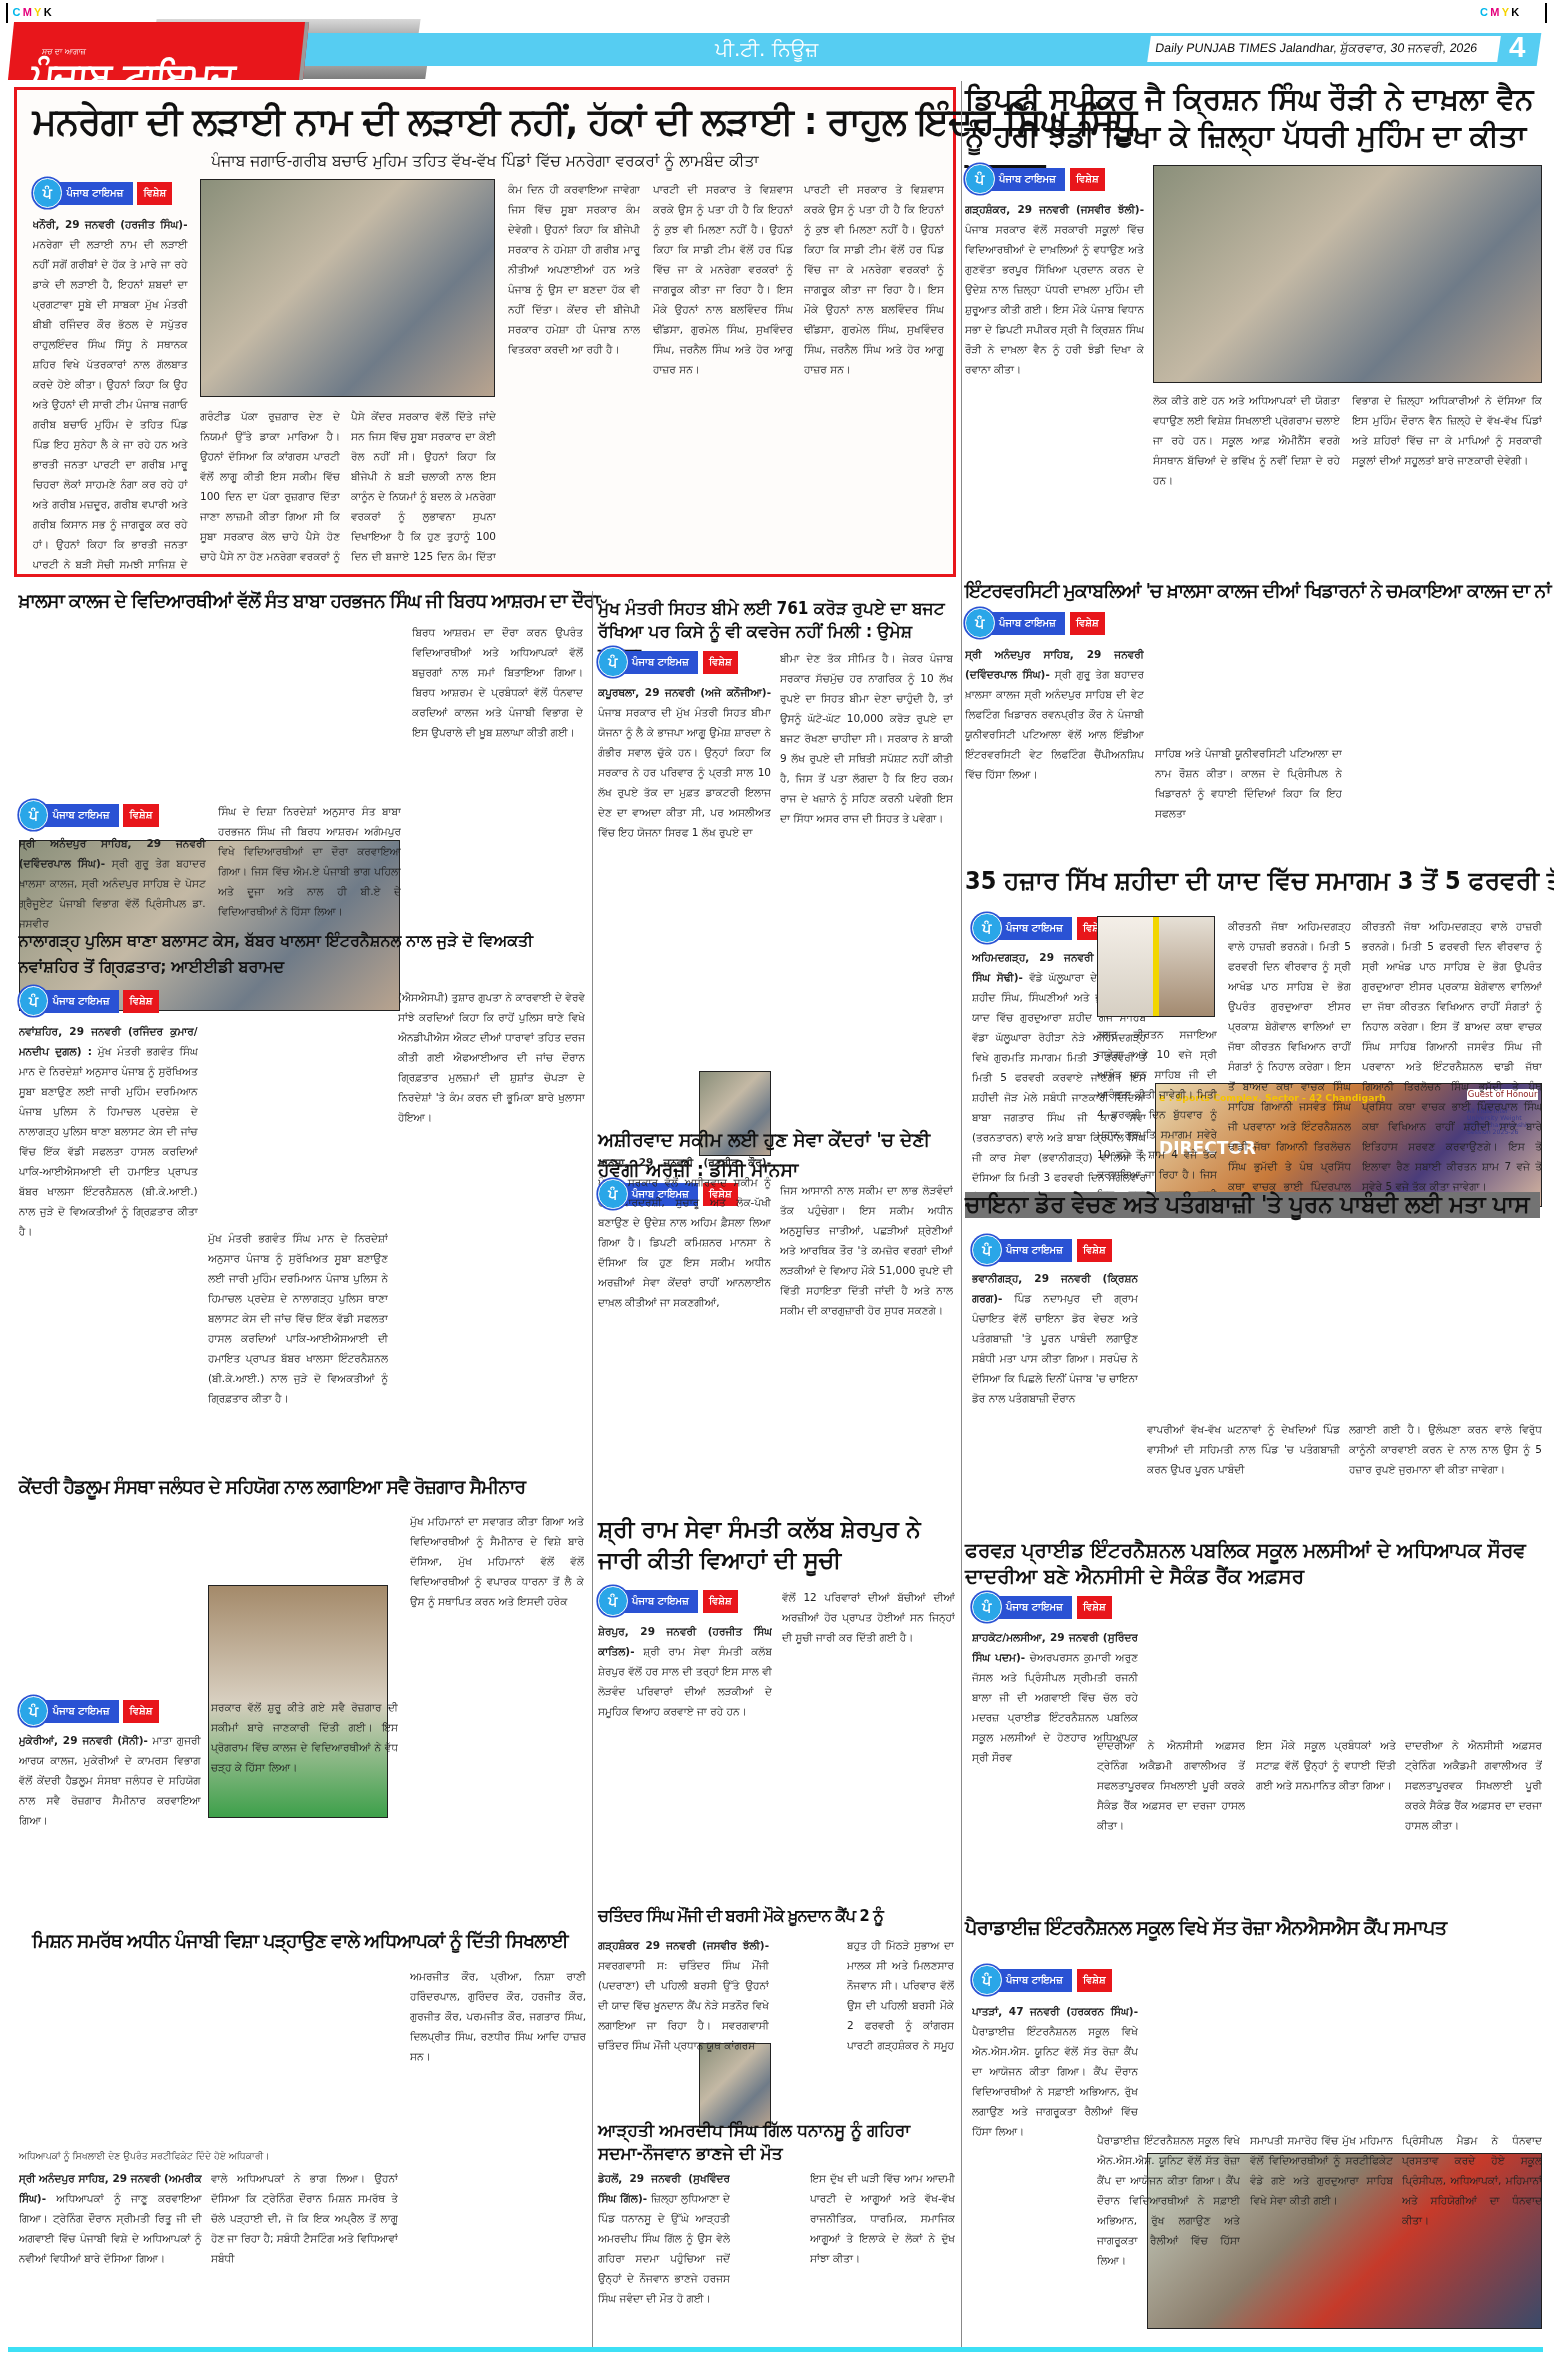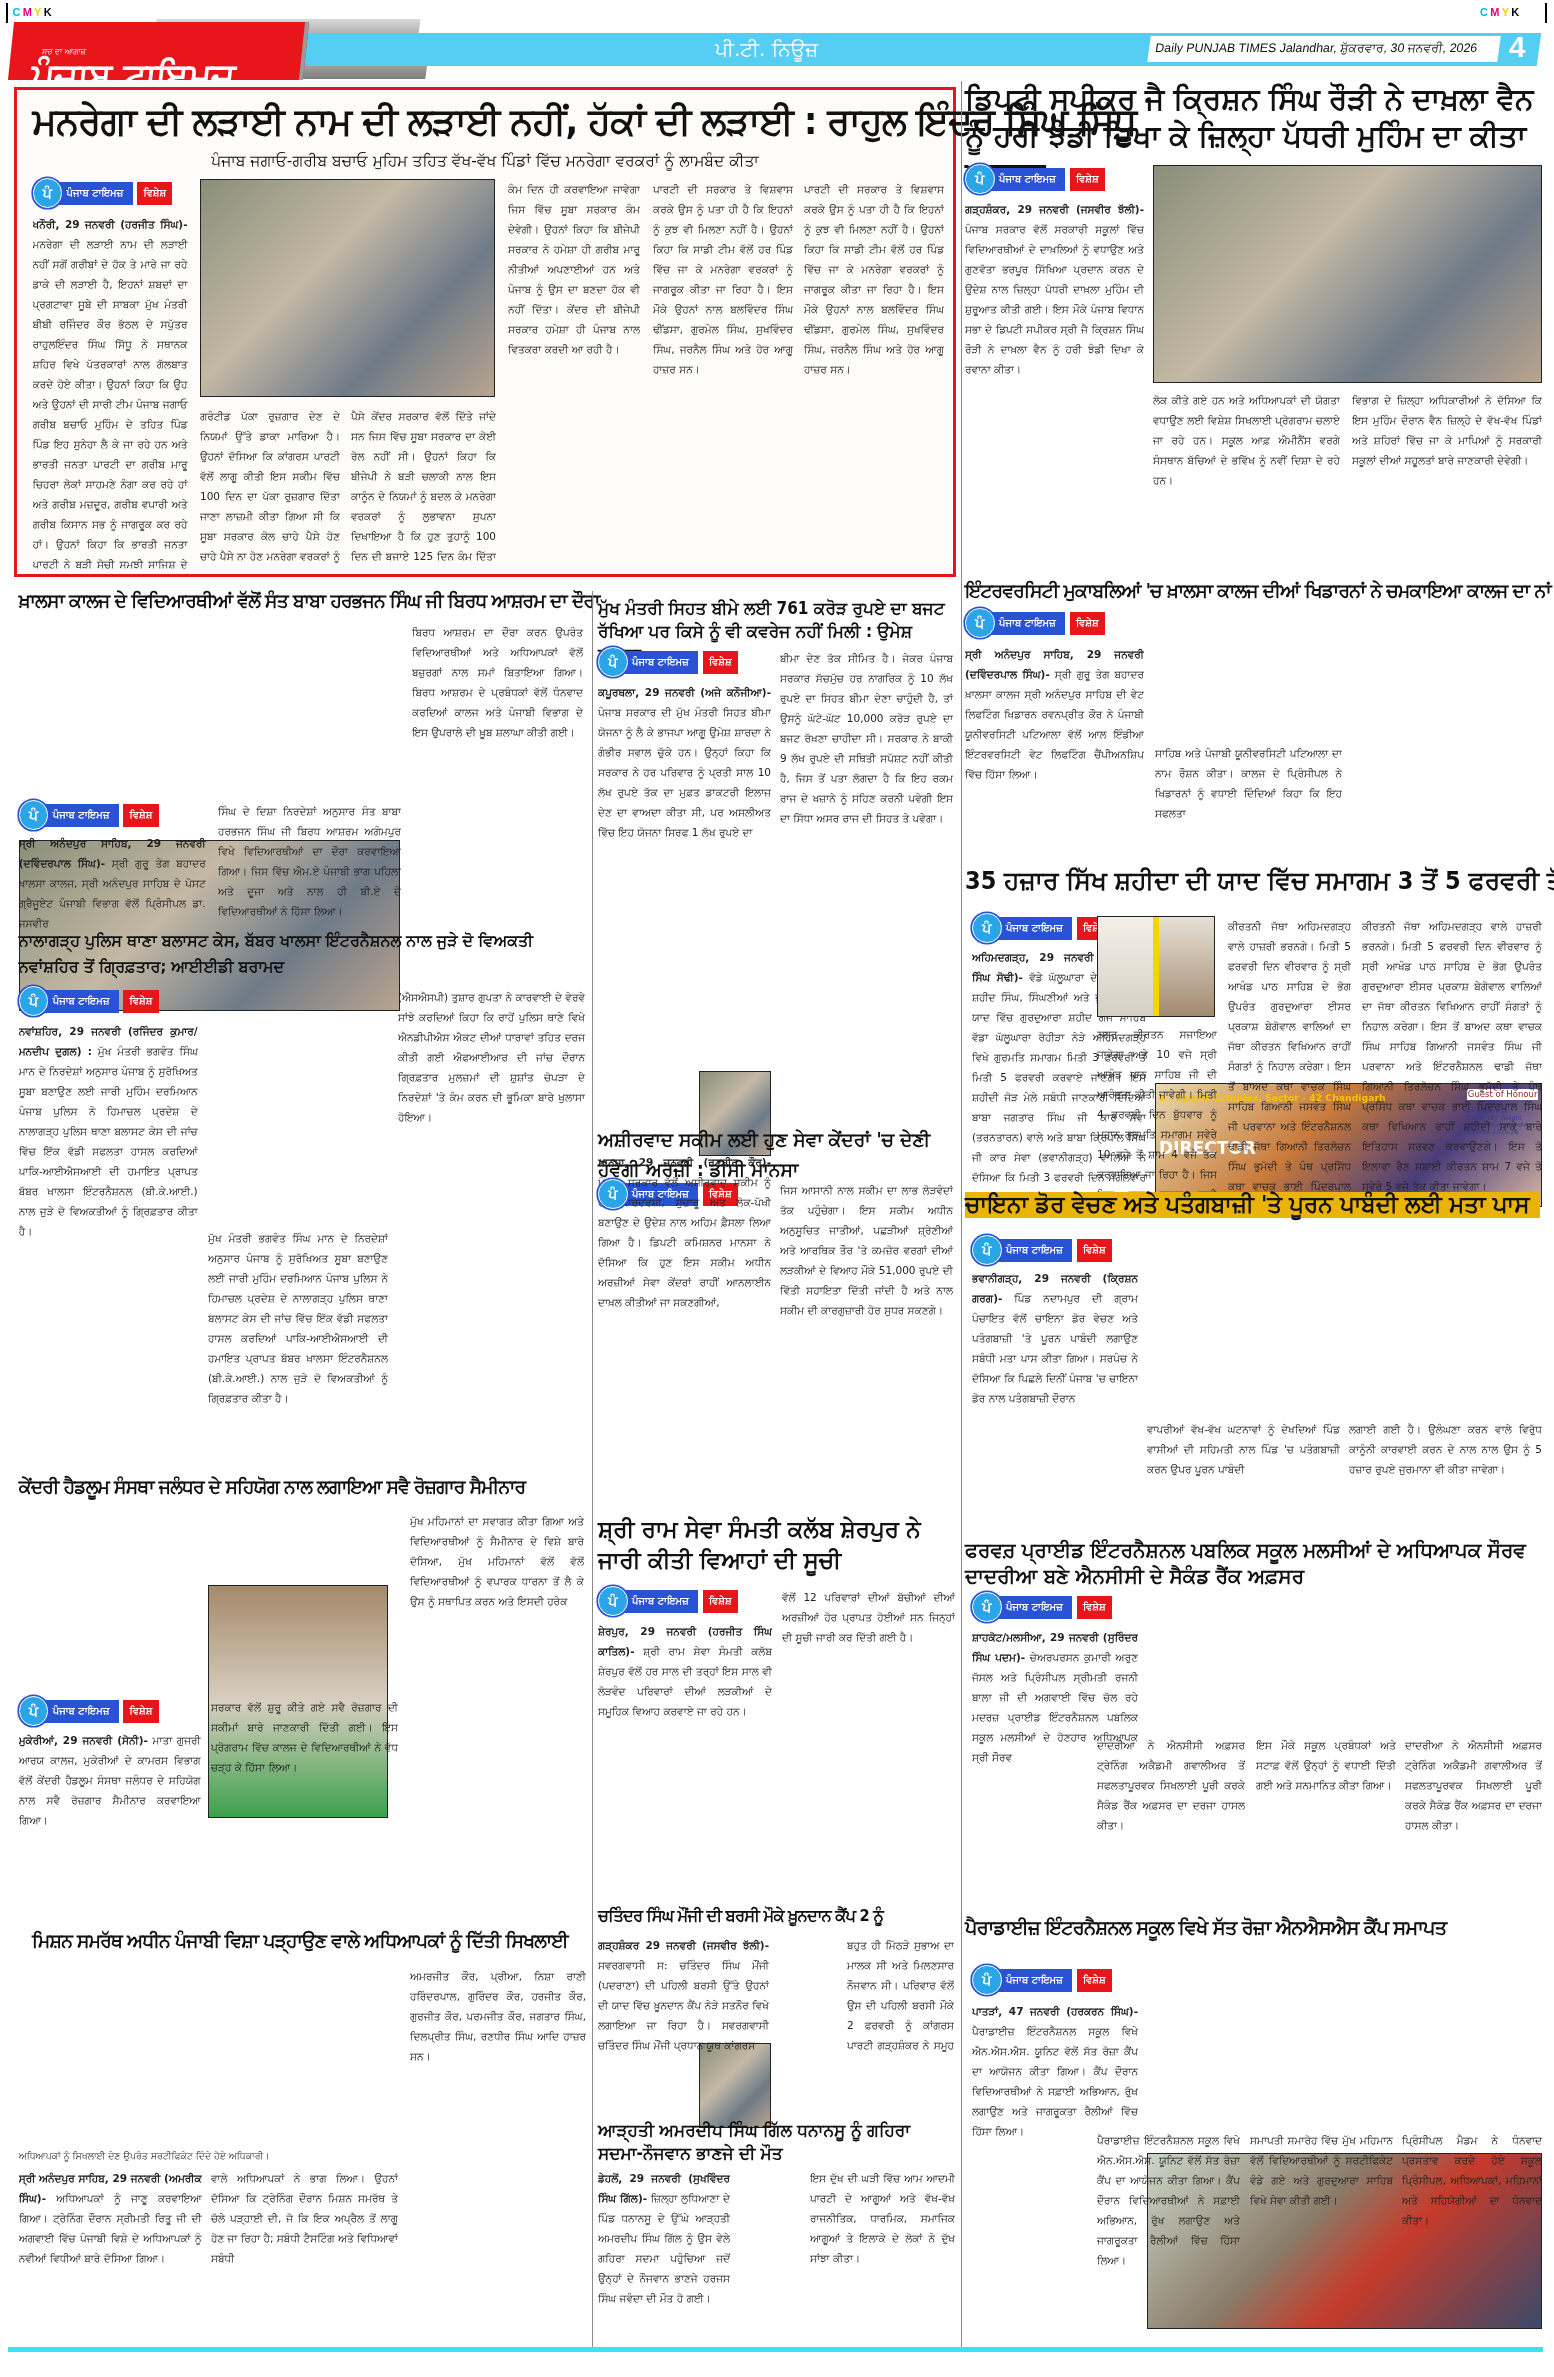--- a/index.html
+++ b/index.html
@@ -162,21 +162,21 @@
     <div style="width:6.2px;background:#f2d600"></div>
     <div style="flex:1;background:linear-gradient(#e6e0d6,#a38a70)"></div>
   </div>
 
   <div class="abs body-text" style="left:1097px;top:1024px;width:120px;height:179px;overflow:hidden">ਨਗਰ ਕੀਰਤਨ ਸਜਾਇਆ ਜਾਵੇਗਾ ਅਤੇ 10 ਵਜੇ ਸ੍ਰੀ ਆਖੰਡ ਪਾਠ ਸਾਹਿਬ ਜੀ ਦੀ ਆਰੰਭਤਾ ਕੀਤੀ ਜਾਵੇਗੀ। ਮਿਤੀ 4 ਫਰਵਰੀ ਦਿਨ ਬੁੱਧਵਾਰ ਨੂੰ ਮਹਾਨ ਗੁਰਮਤਿ ਸਮਾਗਮ ਸਵੇਰੇ 10 ਵਜੇ ਤੋਂ ਸ਼ਾਮ 4 ਵਜੇ ਤੱਕ ਕਰਵਾਇਆ ਜਾ ਰਿਹਾ ਹੈ। ਜਿਸ ਵਿਚ ਕਥਾ ਵਾਚਕ ਭਾਈ ਅਵਤਾਰ ਸਿੰਘ, ਇੰਟਰਨੈਸ਼ਨਲ ਕਵੀਸ਼ਰੀ ਜੱਥਾ ਗਿਆਨੀ ਪਰਮਿੰਦਰ ਸਿੰਘ ਅਮੋਲਕ ਅਤੇ ਗੁਰੂ ਨਾਨਕ ਸੇਵਕ</div>
   <div class="abs body-text" style="left:1228px;top:916px;width:123px;height:288px;overflow:hidden">ਕੀਰਤਨੀ ਜੱਥਾ ਅਹਿਮਦਗੜ੍ਹ ਵਾਲੇ ਹਾਜ਼ਰੀ ਭਰਨਗੇ। ਮਿਤੀ 5 ਫਰਵਰੀ ਦਿਨ ਵੀਰਵਾਰ ਨੂੰ ਸ੍ਰੀ ਆਖੰਡ ਪਾਠ ਸਾਹਿਬ ਦੇ ਭੋਗ ਉਪਰੰਤ ਗੁਰਦੁਆਰਾ ਈਸਰ ਪ੍ਰਕਾਸ਼ ਬੇਗੋਵਾਲ ਵਾਲਿਆਂ ਦਾ ਜੱਥਾ ਕੀਰਤਨ ਵਿਖਿਆਨ ਰਾਹੀਂ ਸੰਗਤਾਂ ਨੂੰ ਨਿਹਾਲ ਕਰੇਗਾ। ਇਸ ਤੋਂ ਬਾਅਦ ਕਥਾ ਵਾਚਕ ਸਿੰਘ ਸਾਹਿਬ ਗਿਆਨੀ ਜਸਵੰਤ ਸਿੰਘ ਜੀ ਪਰਵਾਨਾ ਅਤੇ ਇੰਟਰਨੈਸ਼ਨਲ ਢਾਡੀ ਜੱਥਾ ਗਿਆਨੀ ਤਿਰਲੋਚਨ ਸਿੰਘ ਭੁਮੱਦੀ ਤੇ ਪੰਥ ਪ੍ਰਸਿੱਧ ਕਥਾ ਵਾਚਕ ਭਾਈ ਪਿੰਦਰਪਾਲ ਸਿੰਘ ਕਥਾ ਵਿਖਿਆਨ ਰਾਹੀਂ ਸ਼ਹੀਦੀ ਸਾਕੇ ਬਾਰੇ ਇਤਿਹਾਸ ਸਰਵਣ ਕਰਵਾਉਣਗੇ। ਇਸ ਤੋਂ ਇਲਾਵਾ ਰੈਣ ਸਬਾਈ ਕੀਰਤਨ ਸ਼ਾਮ 7 ਵਜੇ ਤੋਂ ਸਵੇਰੇ 5 ਵਜੇ ਤੱਕ ਕੀਤਾ ਜਾਵੇਗਾ।</div>
   <div class="abs body-text" style="left:1362px;top:916px;width:180px;height:288px;overflow:hidden">ਕੀਰਤਨੀ ਜੱਥਾ ਅਹਿਮਦਗੜ੍ਹ ਵਾਲੇ ਹਾਜ਼ਰੀ ਭਰਨਗੇ। ਮਿਤੀ 5 ਫਰਵਰੀ ਦਿਨ ਵੀਰਵਾਰ ਨੂੰ ਸ੍ਰੀ ਆਖੰਡ ਪਾਠ ਸਾਹਿਬ ਦੇ ਭੋਗ ਉਪਰੰਤ ਗੁਰਦੁਆਰਾ ਈਸਰ ਪ੍ਰਕਾਸ਼ ਬੇਗੋਵਾਲ ਵਾਲਿਆਂ ਦਾ ਜੱਥਾ ਕੀਰਤਨ ਵਿਖਿਆਨ ਰਾਹੀਂ ਸੰਗਤਾਂ ਨੂੰ ਨਿਹਾਲ ਕਰੇਗਾ। ਇਸ ਤੋਂ ਬਾਅਦ ਕਥਾ ਵਾਚਕ ਸਿੰਘ ਸਾਹਿਬ ਗਿਆਨੀ ਜਸਵੰਤ ਸਿੰਘ ਜੀ ਪਰਵਾਨਾ ਅਤੇ ਇੰਟਰਨੈਸ਼ਨਲ ਢਾਡੀ ਜੱਥਾ ਗਿਆਨੀ ਤਿਰਲੋਚਨ ਸਿੰਘ ਭੁਮੱਦੀ ਤੇ ਪੰਥ ਪ੍ਰਸਿੱਧ ਕਥਾ ਵਾਚਕ ਭਾਈ ਪਿੰਦਰਪਾਲ ਸਿੰਘ ਕਥਾ ਵਿਖਿਆਨ ਰਾਹੀਂ ਸ਼ਹੀਦੀ ਸਾਕੇ ਬਾਰੇ ਇਤਿਹਾਸ ਸਰਵਣ ਕਰਵਾਉਣਗੇ। ਇਸ ਤੋਂ ਇਲਾਵਾ ਰੈਣ ਸਬਾਈ ਕੀਰਤਨ ਸ਼ਾਮ 7 ਵਜੇ ਤੋਂ ਸਵੇਰੇ 5 ਵਜੇ ਤੱਕ ਕੀਤਾ ਜਾਵੇਗਾ।</div>
 </article>
 
 <article>
-  <h1 class="hl abs" style="left:965px;top:1192px;width:575px;font-size:23px;white-space:nowrap;background:#eab308">ਚਾਇਨਾ ਡੋਰ ਵੇਚਣ ਅਤੇ ਪਤੰਗਬਾਜ਼ੀ 'ਤੇ ਪੂਰਨ ਪਾਬੰਦੀ ਲਈ ਮਤਾ ਪਾਸ</h1>
+  <h1 class="hl abs" style="left:965px;top:1192px;width:575px;font-size:23px;white-space:nowrap;background:#737373">ਚਾਇਨਾ ਡੋਰ ਵੇਚਣ ਅਤੇ ਪਤੰਗਬਾਜ਼ੀ 'ਤੇ ਪੂਰਨ ਪਾਬੰਦੀ ਲਈ ਮਤਾ ਪਾਸ</h1>
   <div class="abs badge" style="left:972px;top:1236px">
     <span class="logo-circle">ਪੰ</span>
     <span class="bname">ਪੰਜਾਬ ਟਾਇਮਜ਼</span>
     <span class="bspecial">ਵਿਸ਼ੇਸ਼</span>
   </div>
   <div class="abs body-text" style="left:972px;top:1268px;width:166px;height:233px;overflow:hidden"><b>ਭਵਾਨੀਗੜ੍ਹ, 29 ਜਨਵਰੀ (ਕ੍ਰਿਸ਼ਨ ਗਰਗ)-</b> <span>ਪਿੰਡ ਨਦਾਮਪੁਰ ਦੀ ਗ੍ਰਾਮ ਪੰਚਾਇਤ ਵੱਲੋਂ ਚਾਇਨਾ ਡੋਰ ਵੇਚਣ ਅਤੇ ਪਤੰਗਬਾਜ਼ੀ 'ਤੇ ਪੂਰਨ ਪਾਬੰਦੀ ਲਗਾਉਣ ਸਬੰਧੀ ਮਤਾ ਪਾਸ ਕੀਤਾ ਗਿਆ। ਸਰਪੰਚ ਨੇ ਦੱਸਿਆ ਕਿ ਪਿਛਲੇ ਦਿਨੀਂ ਪੰਜਾਬ 'ਚ ਚਾਇਨਾ ਡੋਰ ਨਾਲ ਪਤੰਗਬਾਜ਼ੀ ਦੌਰਾਨ</span></div>
   <div class="abs photo" style="left:1147px;top:1237px;width:395px;height:176px;background:linear-gradient(135deg,#cdd6c8,#8a7c6a 40%,#c63a2a 60%,#3a4a6a)"></div>
   <div class="abs body-text" style="left:1147px;top:1419px;width:193px;height:82px;overflow:hidden">ਵਾਪਰੀਆਂ ਵੱਖ-ਵੱਖ ਘਟਨਾਵਾਂ ਨੂੰ ਦੇਖਦਿਆਂ ਪਿੰਡ ਵਾਸੀਆਂ ਦੀ ਸਹਿਮਤੀ ਨਾਲ ਪਿੰਡ 'ਚ ਪਤੰਗਬਾਜ਼ੀ ਕਰਨ ਉਪਰ ਪੂਰਨ ਪਾਬੰਦੀ</div>
   <div class="abs body-text" style="left:1349px;top:1419px;width:193px;height:82px;overflow:hidden">ਲਗਾਈ ਗਈ ਹੈ। ਉਲੰਘਣਾ ਕਰਨ ਵਾਲੇ ਵਿਰੁੱਧ ਕਾਨੂੰਨੀ ਕਾਰਵਾਈ ਕਰਨ ਦੇ ਨਾਲ ਨਾਲ ਉਸ ਨੂੰ 5 ਹਜ਼ਾਰ ਰੁਪਏ ਜੁਰਮਾਨਾ ਵੀ ਕੀਤਾ ਜਾਵੇਗਾ।</div>
 </article>

